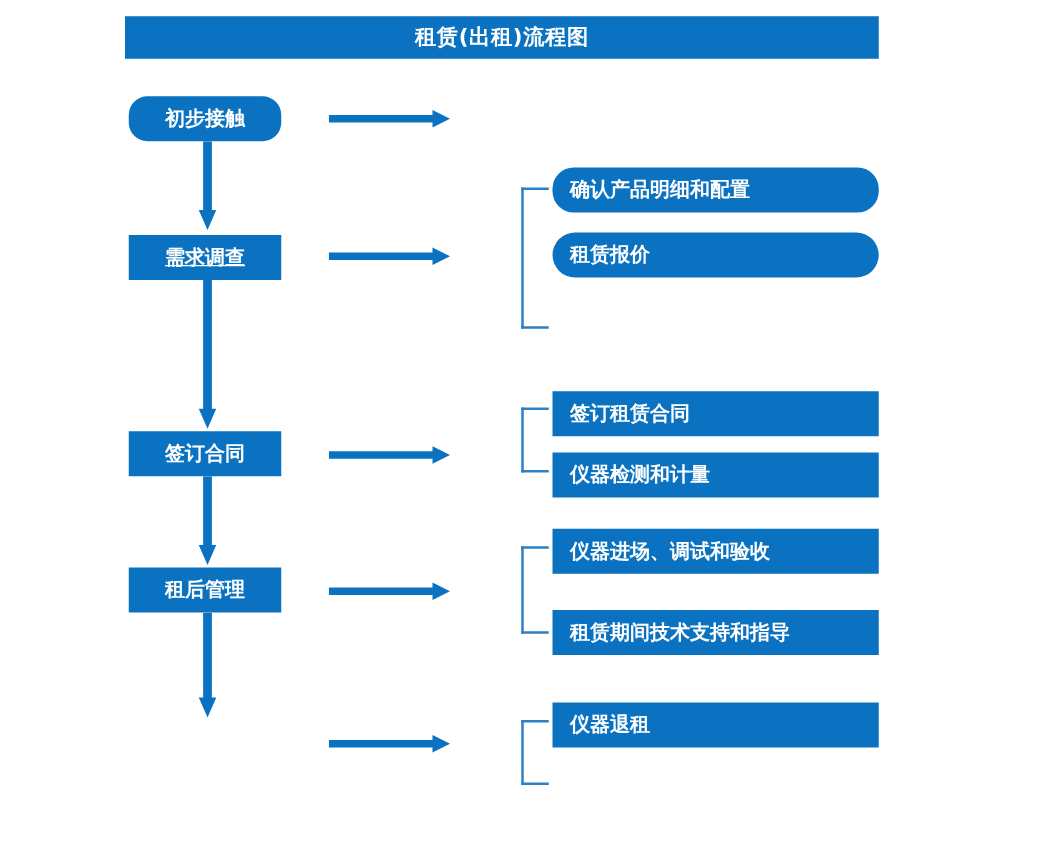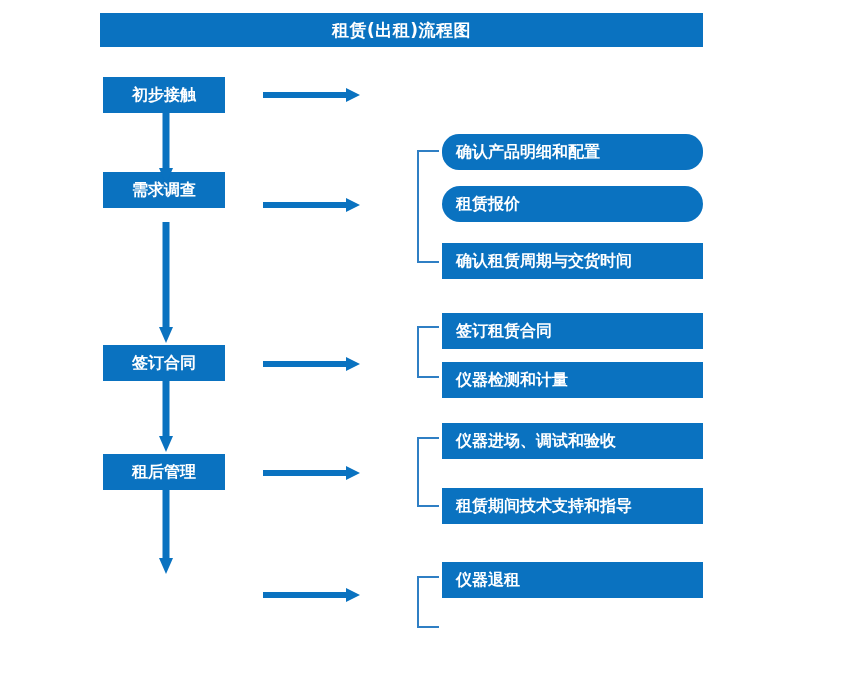--- a/index.html
+++ b/index.html
@@ -82,25 +82,25 @@
 </style>
 </head>
 <body>
 
 <div id="canvas">
 
   <div class="title-bar">
     <span class="title-text">租赁(出租)流程图</span>
   </div>
 
-  <div class="stage-box" style="top:77px;">
+  <div class="stage-box" style="top:77px;border-radius:15px;">
     <span>初步接触</span>
   </div>
 
-  <div class="stage-box" style="top:172px;">
+  <div class="stage-box" style="top:188px;text-decoration:underline;">
     <span>需求调查</span>
   </div>
 
   <div class="stage-box" style="top:345px;">
     <span>签订合同</span>
   </div>
 
   <div class="stage-box" style="top:454px;">
     <span>租后管理</span>
   </div>
@@ -179,23 +179,20 @@
 
 
   <div class="detail-box" style="top:134px;border-radius:17px;">
     <span>确认产品明细和配置</span>
   </div>
 
   <div class="detail-box" style="top:186px;border-radius:18px;">
     <span>租赁报价</span>
   </div>
 
-  <div class="detail-box" style="top:243px;">
-    <span>确认租赁周期与交货时间</span>
-  </div>
 
   <div class="detail-box" style="top:313px;">
     <span>签订租赁合同</span>
   </div>
 
   <div class="detail-box" style="top:423px;">
     <span>仪器进场、调试和验收</span>
   </div>
 
   <div class="detail-box" style="top:362px;">

